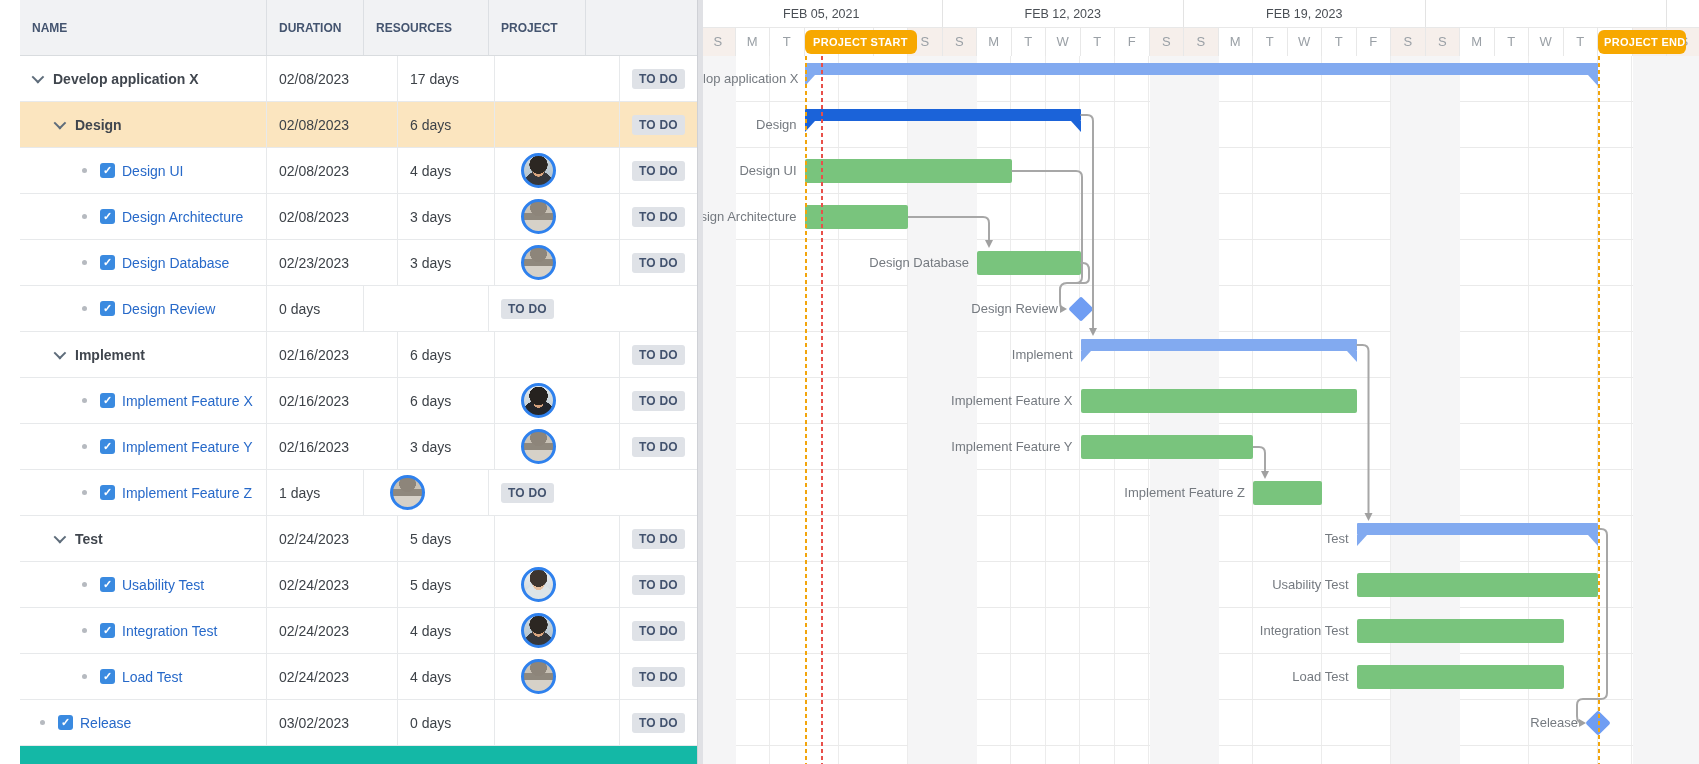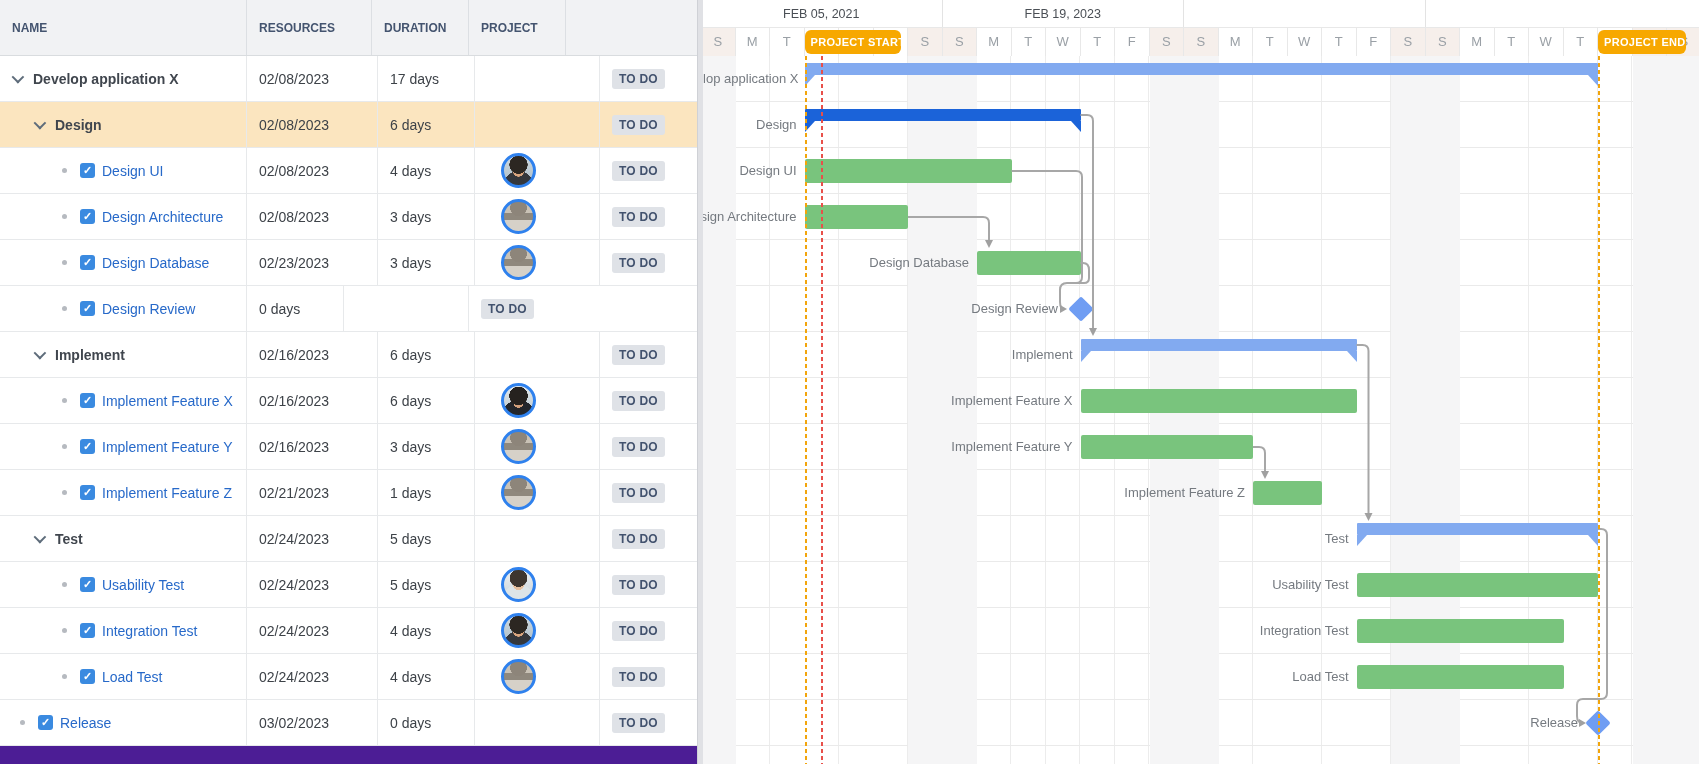--- a/index.html
+++ b/index.html
@@ -1,21 +1,21 @@
 <!DOCTYPE html>
 <html><head>
 <meta charset="utf-8">
 <style>
   * { margin:0; padding:0; box-sizing:border-box; }
   html,body { width:1699px; height:764px; overflow:hidden; background:#fff;
               font-family:"Liberation Sans", sans-serif; }
   .app { position:relative; width:1699px; height:764px; display:flex; }
 
   
-  .table { position:relative; width:697px; height:764px; background:#4c1d95; flex:0 0 697px; }
+  .table { position:relative; width:697px; height:764px; background:#14b8a6; flex:0 0 697px;margin-left:20px; }
   .thead { display:flex; height:56px; background:#f1f2f4; border-bottom:1px solid #d9dcdf;
            color:#44546f; font-size:12px; font-weight:bold; }
   .thead .hcell { display:flex; align-items:center; padding-left:12px;
                   border-right:1px solid #dcdfe3; }
   .trow { display:flex; height:46px; border-bottom:1px solid #e7e9eb; background:#fff; }
   .trow.selected { background:#fbe5bf; }
   .tcell { display:flex; align-items:center; padding-left:12px; border-right:1px solid #e7e9eb;
            font-size:14px; color:#3d4248; overflow:hidden; white-space:nowrap; }
   .c-name { width:247px; } .c-start { width:131px; } .c-dur { width:97px; }
   .c-res  { width:125px; } .c-status { width:97px; border-right:none; }
@@ -113,22 +113,22 @@
   .connectors { position:absolute; left:0; top:0; z-index:10; pointer-events:none; }
 </style>
 </head>
 <body>
 
 <div class="app">
 
   <div class="table">
     <div class="thead">
       <div class="hcell hc-name">NAME</div>
+      <div class="hcell hc-dur">DURATION</div>
       <div class="hcell hc-res">RESOURCES</div>
-      <div class="hcell hc-dur">DURATION</div>
       <div class="hcell hc-status">PROJECT</div>
     </div>
 
     <div class="trow lv0">
       <div class="tcell c-name name-cell">
           <div class="name-inner">
         <span class="caret"></span>
         <span class="group-name">Develop application X</span>
           </div>
         </div>
@@ -276,21 +276,20 @@
     </div>
 
     <div class="trow lv2">
       <div class="tcell c-name name-cell">
           <div class="name-inner">
         <span class="bullet"></span>
         <span class="checkbox">✓</span>
         <span class="task-link">Implement Feature Z</span>
           </div>
         </div>
-      <div class="tcell c-start">02/21/2023</div>
       <div class="tcell c-dur">1 days</div>
       <div class="tcell c-res">
           <span class="avatar" data-kind="shrine"></span>
         </div>
       <div class="tcell c-status">
           <span class="badge">TO DO</span>
         </div>
     </div>
 
     <div class="trow lv1">
@@ -378,20 +377,21 @@
         </div>
     </div>
   </div>
 
   <div class="divider"></div>
 
   <div class="gantt">
     <div class="g-header">
       <div class="weeks">
         <div class="wcell">FEB 05, 2021</div>
+        <div class="wcell">FEB 12, 2023</div>
         <div class="wcell">FEB 19, 2023</div>
         <div class="wcell"></div>
       </div>
       <div class="days">
         <div class="dcell wknd">S</div>
         <div class="dcell">M</div>
         <div class="dcell">T</div>
         <div class="dcell">W</div>
         <div class="dcell">T</div>
         <div class="dcell">F</div>
@@ -412,21 +412,21 @@
         <div class="dcell wknd">S</div>
         <div class="dcell wknd">S</div>
         <div class="dcell">M</div>
         <div class="dcell">T</div>
         <div class="dcell">W</div>
         <div class="dcell">T</div>
         <div class="dcell">F</div>
         <div class="dcell wknd">S</div>
         <div class="dcell wknd">S</div>
       </div>
-      <div class="marker-badge" style="left:101.5px; width:96px;">PROJECT START</div>
+      <div class="marker-badge" style="left:101.5px; width:112px;">PROJECT START</div>
       <div class="marker-badge" style="left:895px; width:88px;">PROJECT END</div>
     </div>
 
     <div class="g-body">
 
       <div class="band" style="left:0; width:32.5px;"></div>
       <div class="band" style="left:205px; width:69px;"></div>
       <div class="band" style="left:446.5px; width:69px;"></div>
       <div class="band" style="left:688px; width:69px;"></div>
       <div class="band" style="left:929.5px; width:66.5px;"></div>

